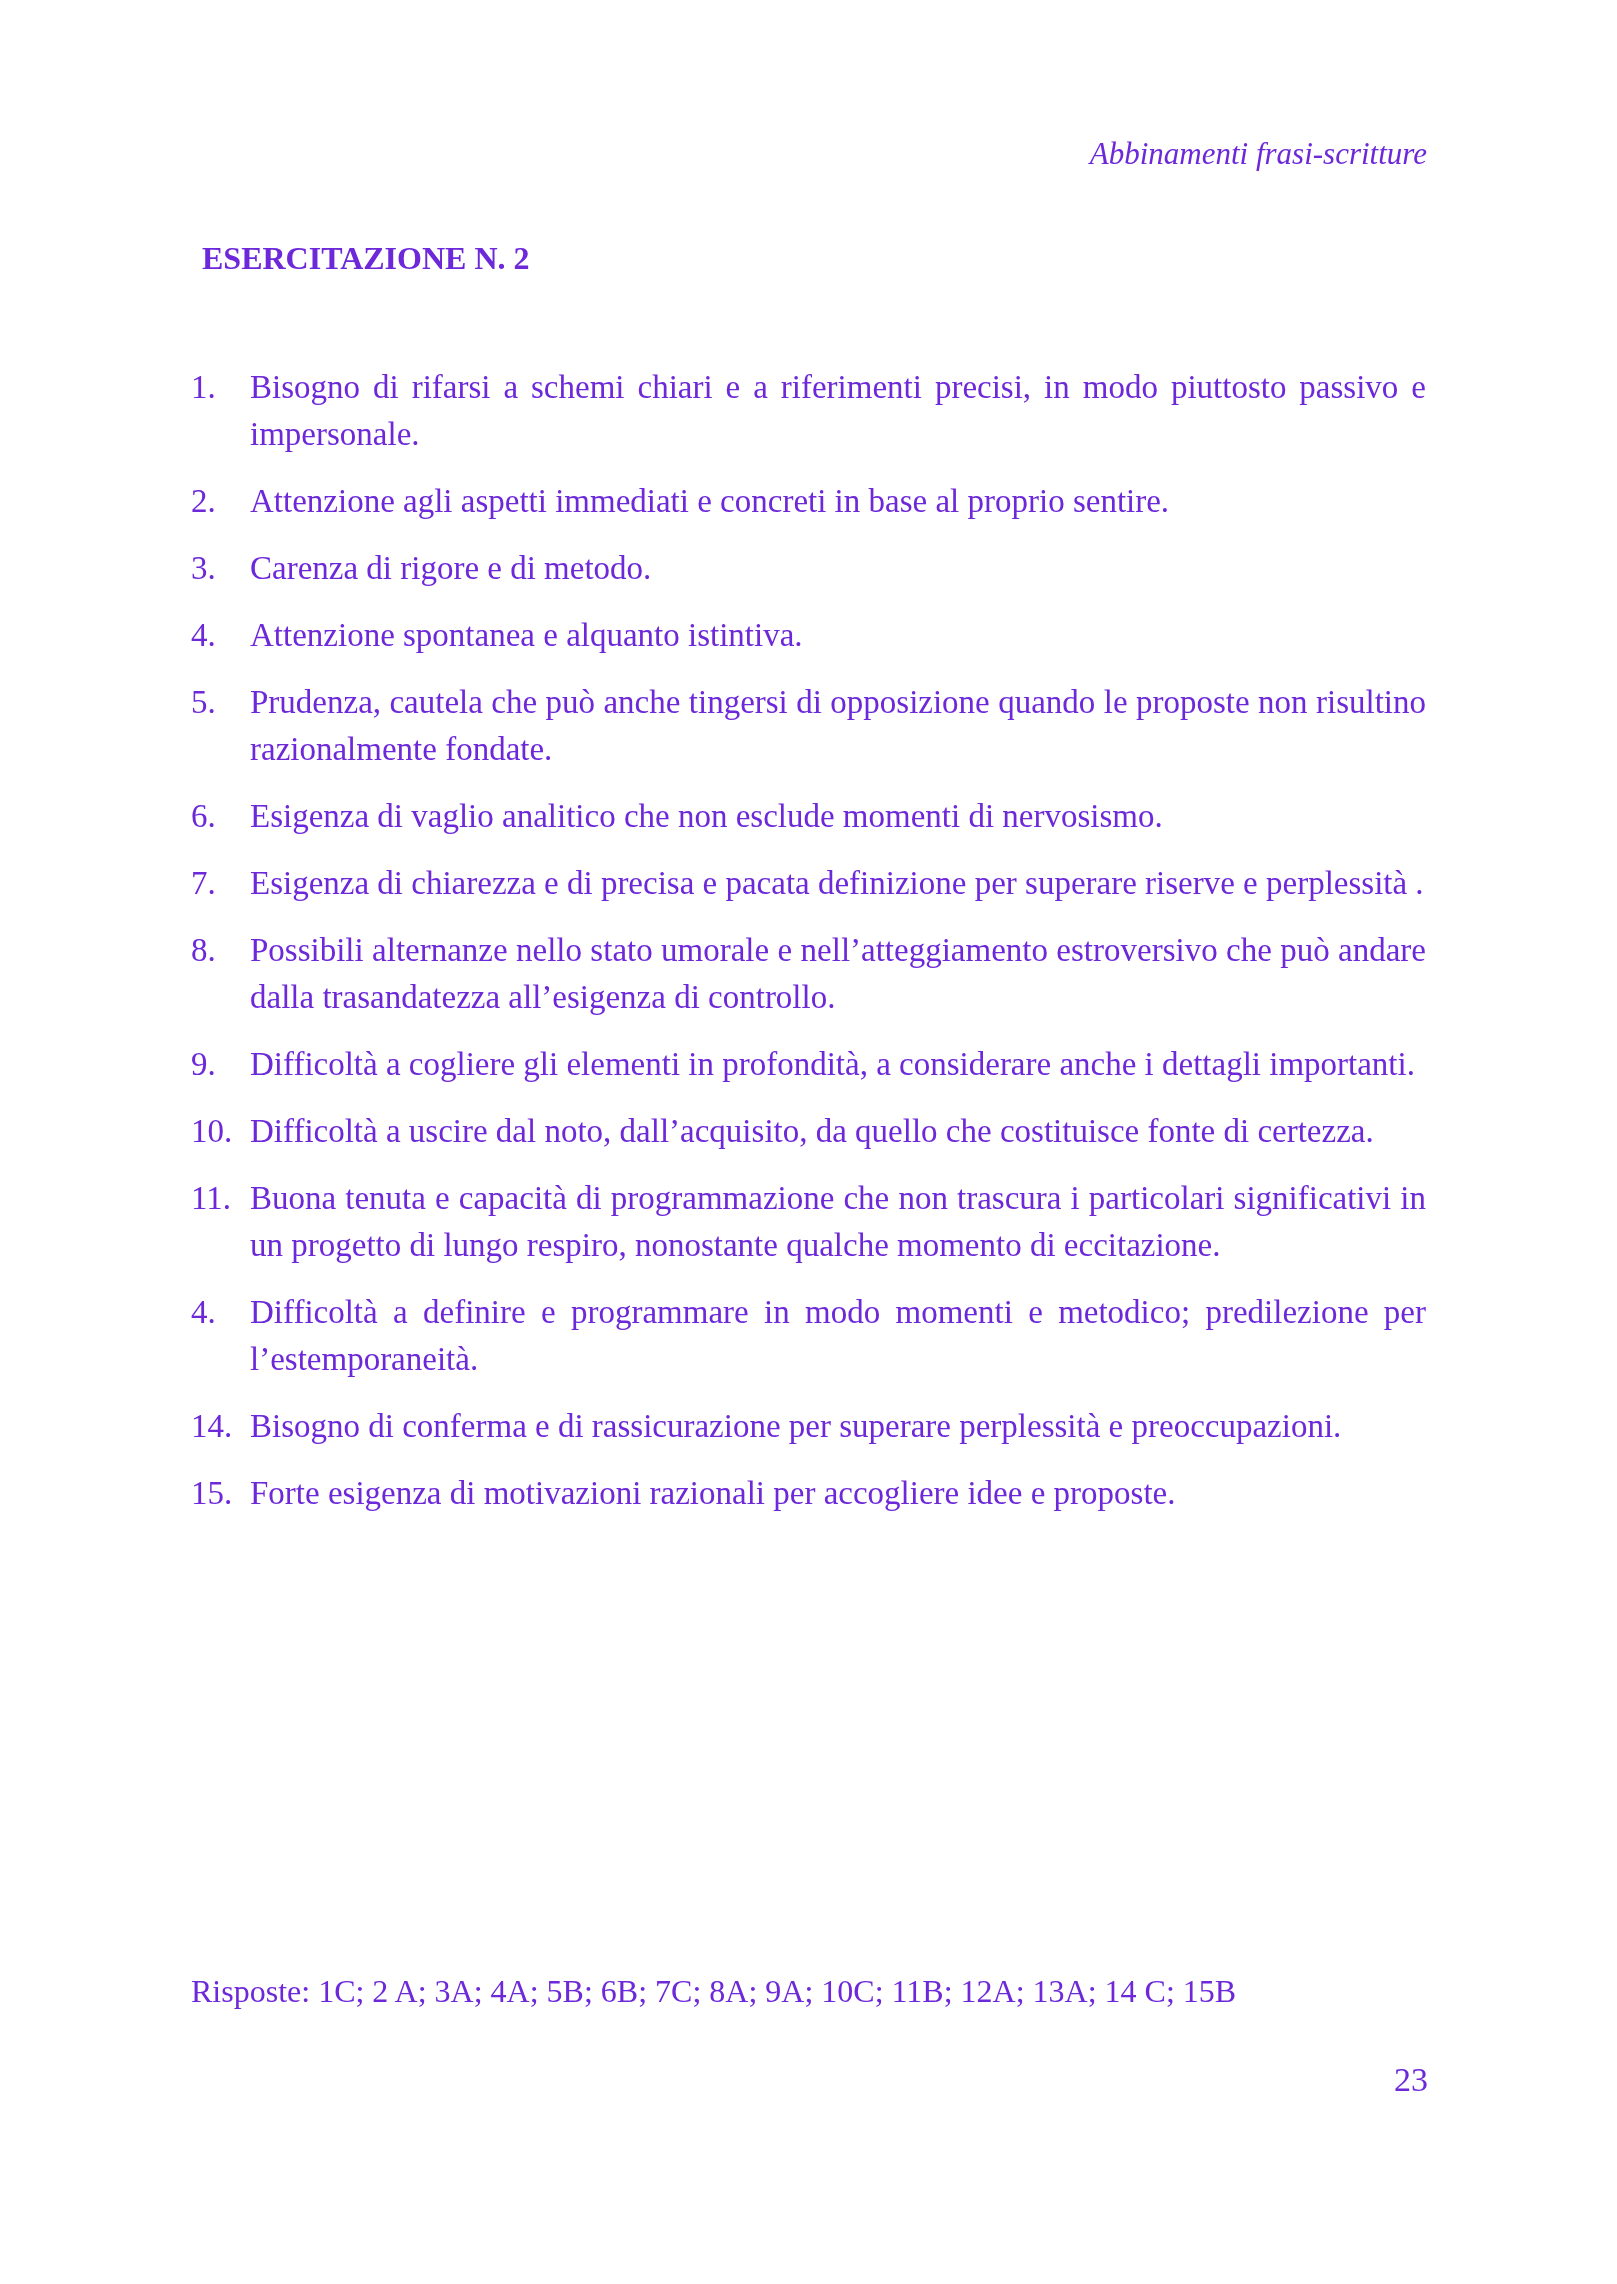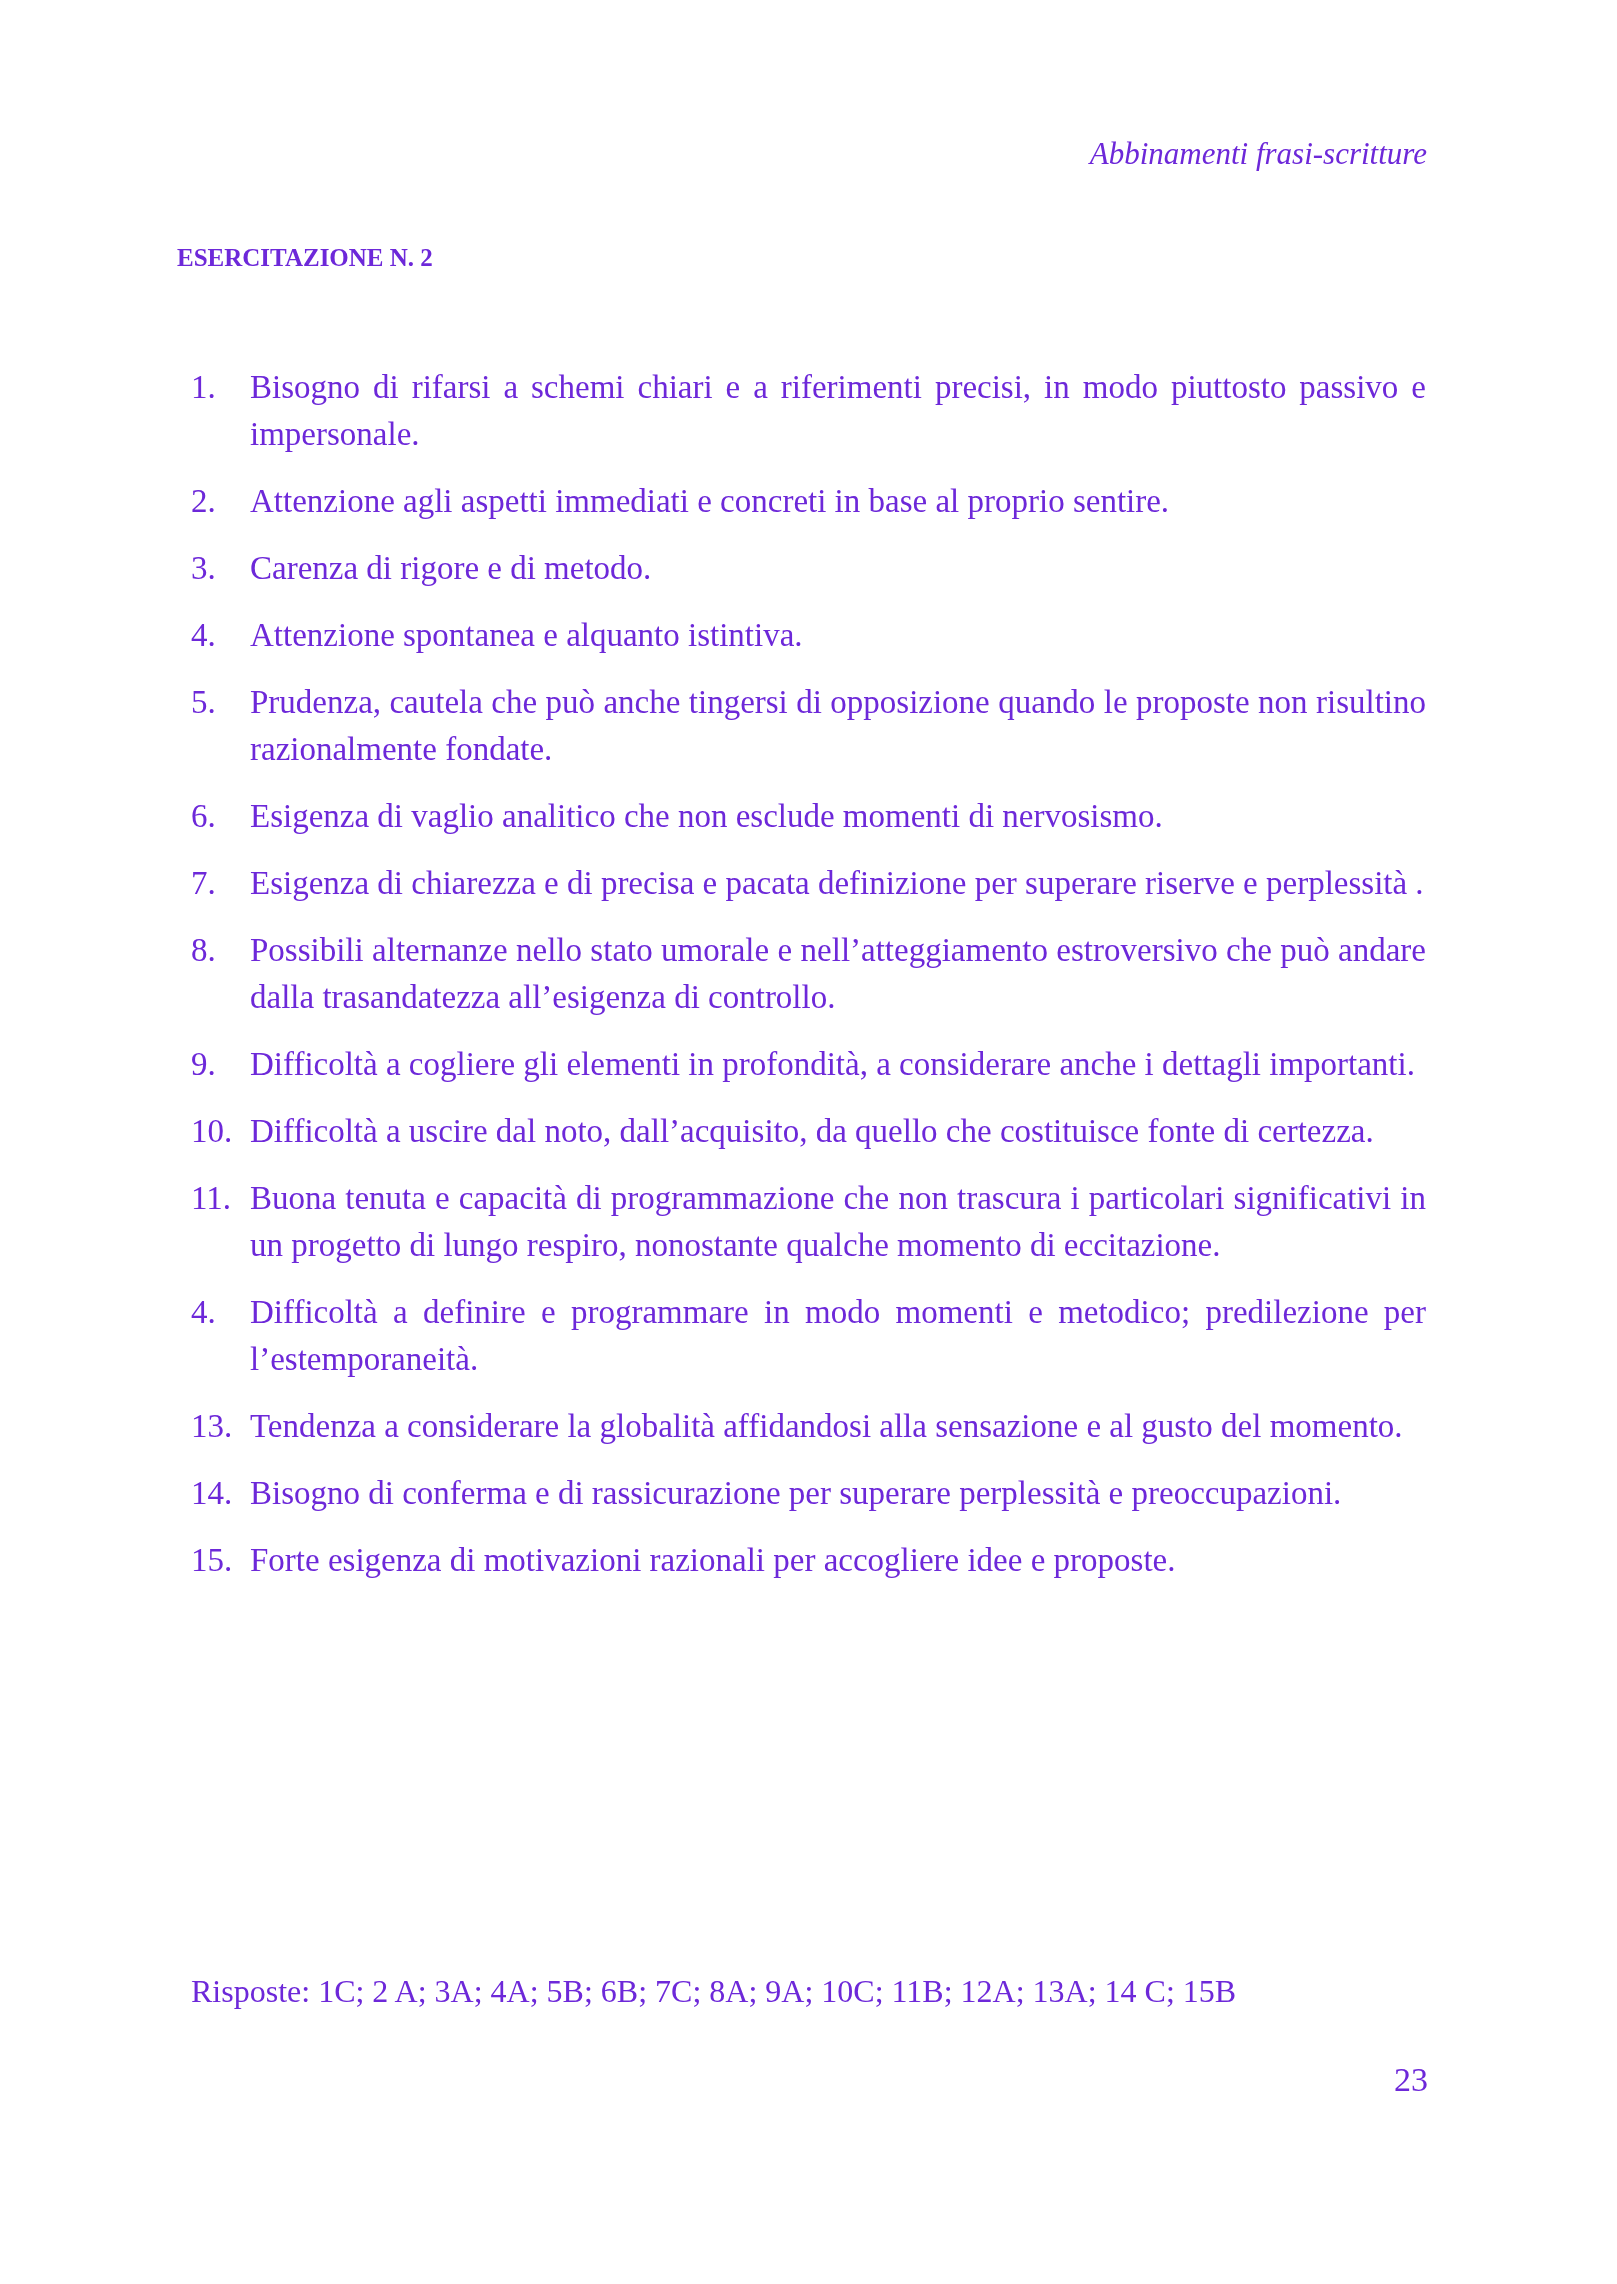--- a/index.html
+++ b/index.html
@@ -23,24 +23,24 @@
     right: 191px;
     text-align: right;
     font-style: italic;
     font-size: 31px;
     line-height: 37px;
     white-space: nowrap;
   }
   .section-title {
     position: absolute;
     top: 237px;
-    left: 177px;
+    left: 202px;
     right: 191px;
     font-weight: bold;
-    font-size: 25px;
+    font-size: 32px;
     line-height: 42px;
     white-space: nowrap;
   }
   .exercise-list {
     position: absolute;
     top: 364px;
     left: 191px;
     width: 1235px;
   }
   .item {
@@ -129,24 +129,20 @@
     </div>
     <div class="item">
       <span class="item-num">11.</span>
       <span class="item-text">Buona tenuta e capacità di programmazione che non trascura i particolari significativi in un progetto di lungo respiro, nonostante qualche momento di eccitazione.</span>
     </div>
     <div class="item">
       <span class="item-num">4.</span>
       <span class="item-text">Difficoltà a definire e programmare in modo momenti e metodico; predilezione per l’estemporaneità.</span>
     </div>
     <div class="item">
-      <span class="item-num">13.</span>
-      <span class="item-text">Tendenza a considerare la globalità affidandosi alla sensazione e al gusto del momento.</span>
-    </div>
-    <div class="item">
       <span class="item-num">14.</span>
       <span class="item-text">Bisogno di conferma e di rassicurazione per superare perplessità e preoccupazioni.</span>
     </div>
     <div class="item">
       <span class="item-num">15.</span>
       <span class="item-text">Forte esigenza di motivazioni razionali per accogliere idee e proposte.</span>
     </div>
   </div>
 
   <div class="answers-line">Risposte: 1C; 2 A; 3A; 4A; 5B; 6B; 7C; 8A; 9A; 10C; 11B; 12A; 13A; 14 C; 15B</div>

